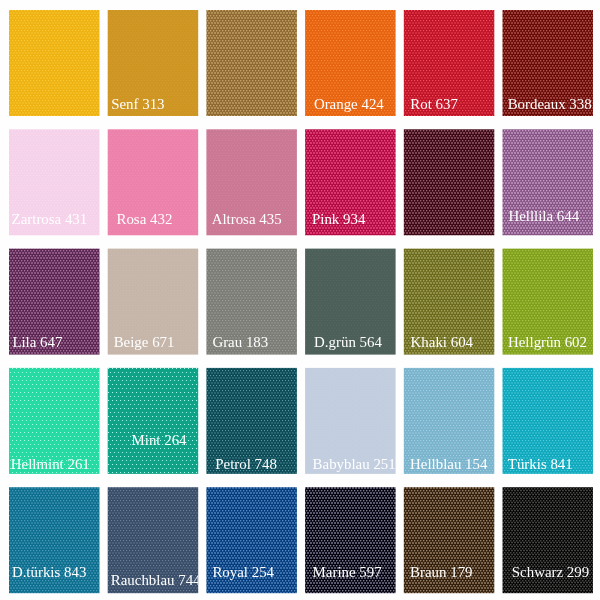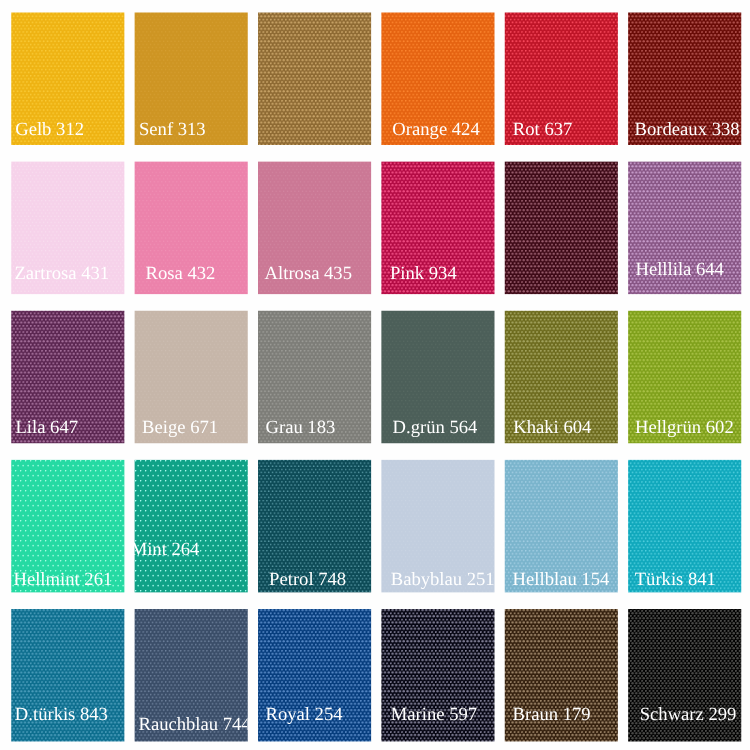--- a/index.html
+++ b/index.html
@@ -193,23 +193,20 @@
       <rect x="305.1" y="367.9" width="90.5" height="106" fill="url(#p21)"></rect>
       <rect x="403.8" y="367.9" width="90.5" height="106" fill="url(#p22)"></rect>
       <rect x="502.5" y="367.9" width="90.5" height="106" fill="url(#p23)"></rect>
       <rect x="9" y="487.2" width="90.5" height="106" fill="url(#p24)"></rect>
       <rect x="107.7" y="487.2" width="90.5" height="106" fill="url(#p25)"></rect>
       <rect x="206.4" y="487.2" width="90.5" height="106" fill="url(#p26)"></rect>
       <rect x="305.1" y="487.2" width="90.5" height="106" fill="url(#p27)"></rect>
       <rect x="403.8" y="487.2" width="90.5" height="106" fill="url(#p28)"></rect>
       <rect x="502.5" y="487.2" width="90.5" height="106" fill="url(#p29)"></rect>
     </svg>
-<div class="swatch" style="left: 9px; top: 10px; width: 90.5px; height: 106px;">
-      <div class="label" style="left: 3.2px; bottom: 4.6px;">Gelb 312</div>
-    </div>
     <div class="swatch" style="left: 107.7px; top: 10px; width: 90.5px; height: 106px;">
       <div class="label" style="left: 3.5px; bottom: 4.6px;">Senf 313</div>
     </div>
     <div class="swatch" style="left: 305.1px; top: 10px; width: 90.5px; height: 106px;">
       <div class="label" style="left: 8.8px; bottom: 4.6px;">Orange 424</div>
     </div>
     <div class="swatch" style="left: 403.8px; top: 10px; width: 104px; height: 106px;">
       <div class="label" style="left: 6.5px; bottom: 4.6px;">Rot 637</div>
     </div>
     <div class="swatch" style="left: 502.5px; top: 10px; width: 90.5px; height: 106px;">
@@ -244,21 +241,21 @@
     </div>
     <div class="swatch" style="left: 403.8px; top: 248.6px; width: 90.5px; height: 106px;">
       <div class="label" style="left: 6.8px; bottom: 4.5px;">Khaki 604</div>
     </div>
     <div class="swatch" style="left: 502.5px; top: 248.6px; width: 90.5px; height: 106px;">
       <div class="label" style="left: 5.5px; bottom: 4.5px;">Hellgrün 602</div>
     </div>
     <div class="swatch" style="left: 9px; top: 367.9px; width: 90.5px; height: 106px;">
       <div class="label" style="left: 1.8px; bottom: 1.9px;">Hellmint 261</div>
     </div>
-    <div class="swatch" style="left: 98px; top: 367.9px; width: 90.5px; height: 82px; border-radius: 12px;">
+    <div class="swatch" style="left: 125px; top: 367.9px; width: 90.5px; height: 82px; border-radius: 12px;">
       <div class="label" style="left: 6.5px; bottom: 1.9px;">Mint 264</div>
     </div>
     <div class="swatch" style="left: 206.4px; top: 367.9px; width: 90.5px; height: 106px;">
       <div class="label" style="left: 8.9px; bottom: 1.9px;">Petrol 748</div>
     </div>
     <div class="swatch" style="left: 305.1px; top: 367.9px; width: 90.5px; height: 106px;">
       <div class="label" style="left: 7.5px; bottom: 1.9px;">Babyblau 251</div>
     </div>
     <div class="swatch" style="left: 403.8px; top: 367.9px; width: 90.5px; height: 106px;">
       <div class="label" style="left: 6.3px; bottom: 1.9px;">Hellblau 154</div>

